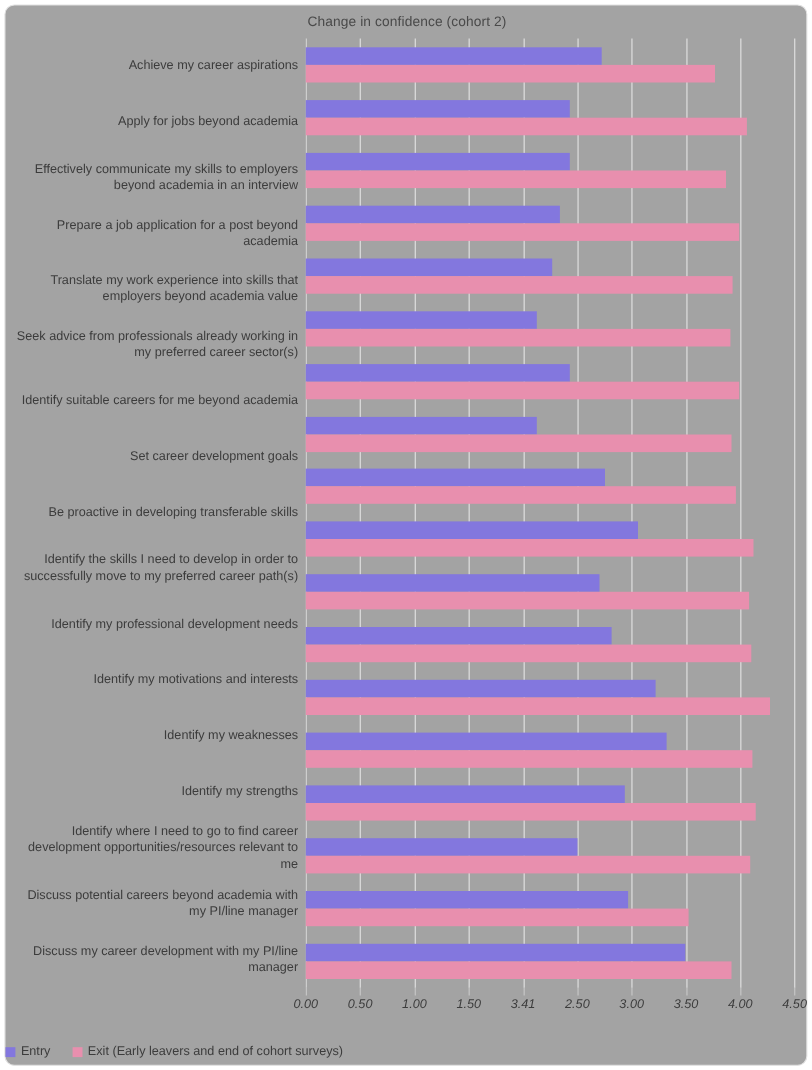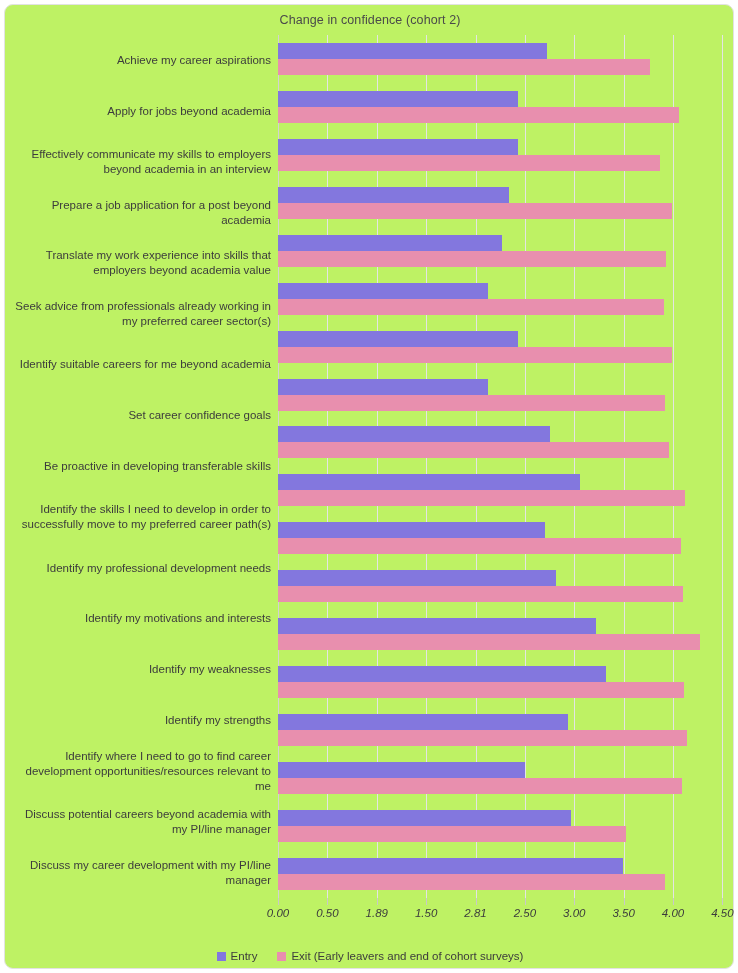--- a/index.html
+++ b/index.html
@@ -14,21 +14,21 @@
     height: 973px;
     background: #ffffff;
     overflow: hidden;
   }
   .chart-frame {
     position: absolute;
     left: 4px; top: 4px;
     width: 730px; height: 965px;
     border: 1px solid #e2e2e2;
     border-radius: 9px;
-    background: #bef264;
+    background: #a3a3a3;
   }
   .chart-title {
     position: absolute;
     left: 0; top: 8px;
     width: 730px;
     text-align: center;
     font-size: 12.5px;
     color: #4a4a4a;
     letter-spacing: 0.1px;
   }
@@ -117,21 +117,21 @@
     transform: translateX(-50%);
     white-space: nowrap;
     font-style: italic;
   }
   
   .legend {
     position: absolute;
     left: 0; top: 945px;
     width: 730px;
     display: flex;
-    justify-content: center;
+    justify-content: flex-start;
     align-items: center;
     gap: 20px;
     font-size: 11.5px;
     color: #3c3c3c;
   }
   .legend-item { display: flex; align-items: center; gap: 5px; }
   .swatch { width: 9px; height: 9px; display: inline-block; }
   .swatch.entry { background: #8377de; }
   .swatch.exit  { background: #e88fae; }
 </style>
@@ -159,21 +159,21 @@
         <div class="cat">
           <span>Translate my work experience into skills that employers beyond academia value</span>
         </div>
         <div class="cat">
           <span>Seek advice from professionals already working in my preferred career sector(s)</span>
         </div>
         <div class="cat">
           <span>Identify suitable careers for me beyond academia</span>
         </div>
         <div class="cat">
-          <span>Set career confidence goals</span>
+          <span>Set career development goals</span>
         </div>
         <div class="cat">
           <span>Be proactive in developing transferable skills</span>
         </div>
         <div class="cat">
           <span>Identify the skills I need to develop in order to successfully move to my preferred career path(s)</span>
         </div>
         <div class="cat">
           <span>Identify my professional development needs</span>
         </div>
@@ -285,25 +285,25 @@
           </div>
         </div>
     </div>
 
     <div class="xaxis-ticks" id="xaxis">
         <div class="xtick-mark" style="left: 0px;"></div>
         <div class="xtick-label" style="left: 0px;">0.00</div>
         <div class="xtick-mark" style="left: 49.375px;"></div>
         <div class="xtick-label" style="left: 49.375px;">0.50</div>
         <div class="xtick-mark" style="left: 98.75px;"></div>
-        <div class="xtick-label" style="left: 98.75px;">1.89</div>
+        <div class="xtick-label" style="left: 98.75px;">1.00</div>
         <div class="xtick-mark" style="left: 148.125px;"></div>
         <div class="xtick-label" style="left: 148.125px;">1.50</div>
         <div class="xtick-mark" style="left: 197.5px;"></div>
-        <div class="xtick-label" style="left: 197.5px;">2.81</div>
+        <div class="xtick-label" style="left: 197.5px;">3.41</div>
         <div class="xtick-mark" style="left: 246.875px;"></div>
         <div class="xtick-label" style="left: 246.875px;">2.50</div>
         <div class="xtick-mark" style="left: 296.25px;"></div>
         <div class="xtick-label" style="left: 296.25px;">3.00</div>
         <div class="xtick-mark" style="left: 345.625px;"></div>
         <div class="xtick-label" style="left: 345.625px;">3.50</div>
         <div class="xtick-mark" style="left: 395px;"></div>
         <div class="xtick-label" style="left: 395px; text-align: center;">4.00</div>
         <div class="xtick-mark" style="left: 444.375px;"></div>
         <div class="xtick-label" style="left: 444.375px;">4.50</div>

